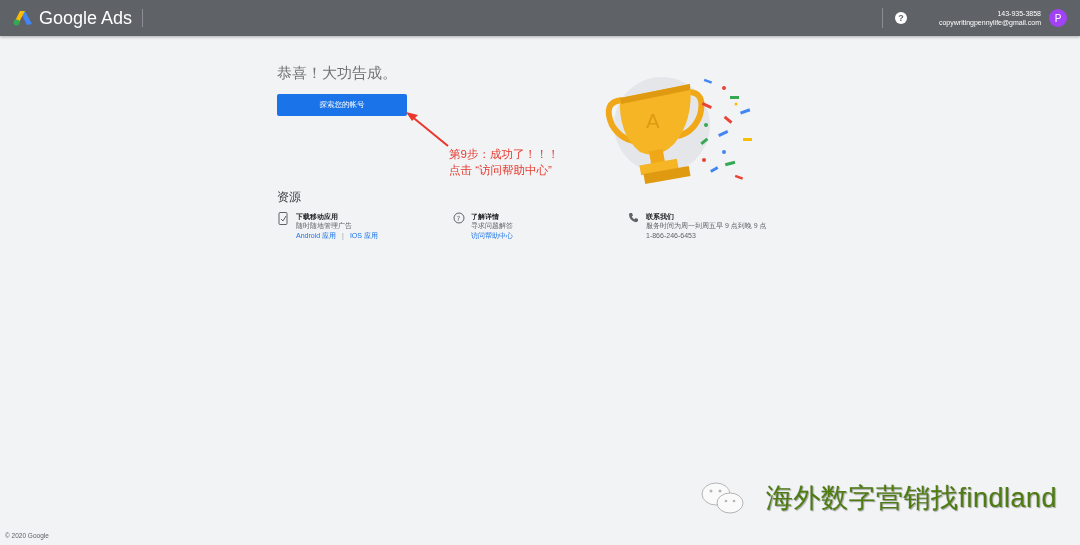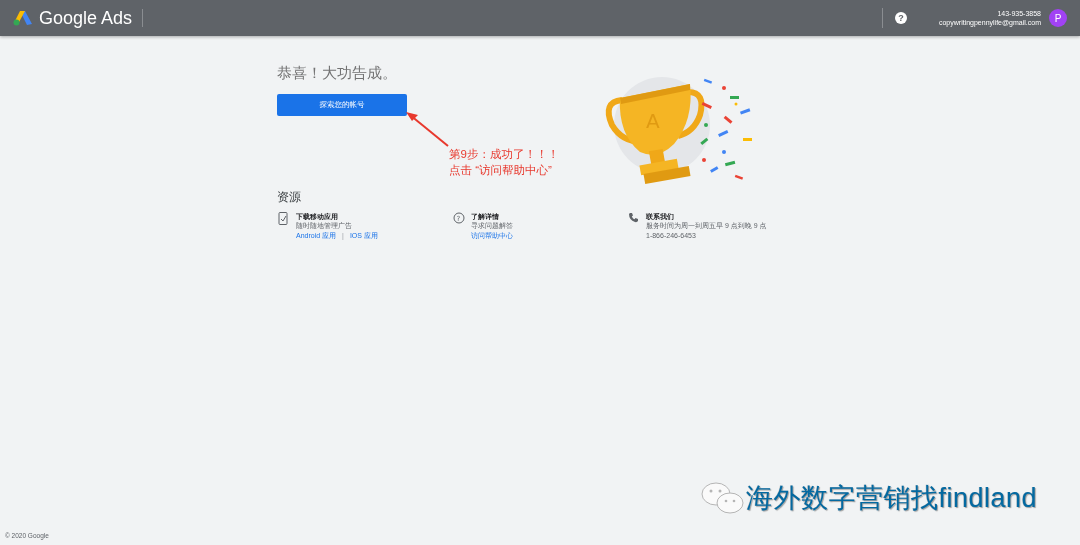--- a/index.html
+++ b/index.html
@@ -21,21 +21,21 @@
   .arrow { position: absolute; left: 404px; top: 110px; }
   .trophy { position: absolute; left: 600px; top: 70px; }
   .res-title { position: absolute; left: 277px; top: 189px; font-size: 12px; color: #3c4043; }
   .res { position: absolute; top: 212px; display: flex; }
   .res .ic { width: 14px; margin-right: 4px; font-size: 10px; color: #5f6368; }
   .res .t { font-size: 7px; font-weight: bold; color: #202124; line-height: 9px; }
   .res .d { font-size: 7px; color: #5f6368; line-height: 10px; }
   .res .l { font-size: 7px; color: #1a73e8; line-height: 10px; }
   .res .sep { color: #9aa0a6; margin: 0 6px; }
   .watermark { position: absolute; left: 700px; top: 480px; display: flex; align-items: center; }
-  .wm-text { font-size: 27px; color: #0369a1; text-shadow: 1px 1px 1px #9e9e9e, -0.5px -0.5px 0 #c8c8c8; margin-left: 0; letter-spacing: 0.5px; }
+  .wm-text { font-size: 27px; color: #4d7c0f; text-shadow: 1px 1px 1px #9e9e9e, -0.5px -0.5px 0 #c8c8c8; margin-left: 20px; letter-spacing: 0.5px; }
   .footer { position: absolute; left: 5px; top: 532px; font-size: 6.5px; color: #5f6368; }
 </style>
 </head>
 <body>
 
 <div class="topbar">
   <div class="logo">
     <svg width="20" height="16" viewBox="0 0 20 16">
       <path d="M7 1 L12 1 L19 14 L14 15 Z" fill="#4285f4"></path>
       <path d="M7 1 L12 1 L5 14 L1 13 Z" fill="#fbbc04"></path>

